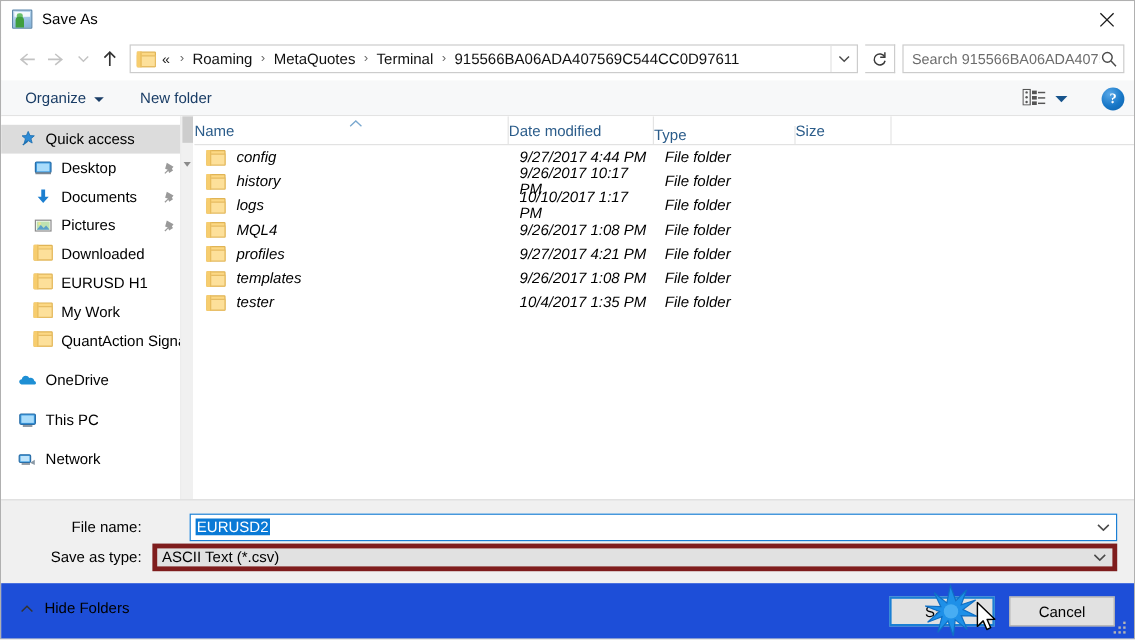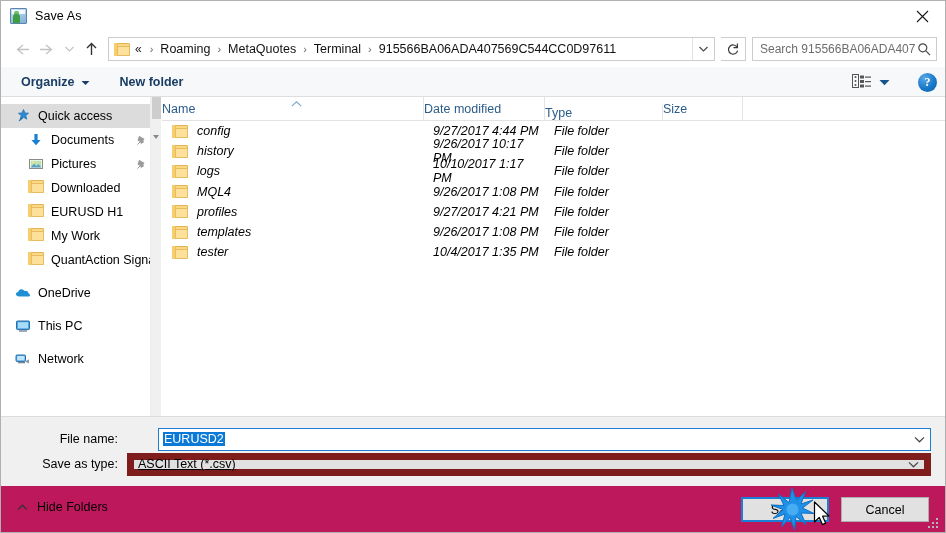--- a/index.html
+++ b/index.html
@@ -102,21 +102,21 @@
   #search-icon { flex: none; width: 16px; display: flex; justify-content: center; }
 
   
   #cmdbar {
     position: absolute; left: 0; top: 66px; width: 944px; height: 30px;
     background: #f7f8f9; border-bottom: 1px solid #dedede;
     display: flex; align-items: center;
   }
   .cmd-btn {
     font-size: 12.5px; color: #1a3d66; padding: 3px 8px; margin-left: 8px;
-    display: flex; align-items: center; gap: 6px; cursor: default; font-weight: bold;
+    display: flex; align-items: center; gap: 6px; cursor: default;
   }
   #organize-btn { margin-left: 12px; }
   #newfolder-btn { margin-left: 14px; }
   #view-controls {
     position: absolute; right: 8px; top: 0; height: 30px;
     display: flex; align-items: center; gap: 4px;
   }
   #view-layout-btn { display: flex; align-items: center; gap: 7px; padding: 2px 4px; }
   #help-btn {
     width: 19px; height: 19px; border-radius: 50%;
@@ -224,34 +224,34 @@
   #row-filetype { top: 36px; width: 944px; }
   .form-label {
     width: 126px; flex: none; text-align: right; padding-right: 9px;
     font-size: 12.5px; color: #000;
   }
   .combo {
     height: 23px; flex: 1 1 auto; margin-right: 14px;
     display: flex; align-items: center; position: relative;
   }
   #filename-combo { background: #ffffff; border: 1px solid #1a7fd4; }
-  #filetype-combo { background: #e1e1e1; border: 7px solid #7f1d1d; text-decoration: underline; }
+  #filetype-combo { background: #e1e1e1; border: 4px solid #7f1d1d; }
   .combo-value {
     flex: 1 1 auto; padding-left: 4px; font-size: 12.5px; overflow: hidden;
     white-space: nowrap;
   }
   #filename-value span.sel { background: #0a7ad6; color: #ffffff; padding: 1px 1px 2px 1px; }
   .combo-arrow {
     width: 22px; flex: none; display: flex; align-items: center; justify-content: center;
   }
 
   
   #footer {
     position: absolute; left: 0; top: 485px; width: 944px; height: 46px;
-    background: #be185d;
+    background: #1d4ed8;
   }
   #hide-folders {
     position: absolute; left: 16px; top: 14px;
     display: flex; align-items: center; gap: 9px;
     font-size: 12.5px; color: #000; cursor: default;
   }
   .btn {
     position: absolute; top: 11px; height: 25px; width: 88px;
     display: flex; align-items: center; justify-content: center;
     font-size: 12.5px; color: #000; background: #e1e1e1;
@@ -399,20 +399,36 @@
       <div class="side-item selected">
         <span class="side-icon">
           <svg width="16" height="16" viewBox="0 0 16 16">
             <path d="M8.5 1.5 L10 5 L13.6 5.2 L10.8 7.6 L11.8 11.2 L8.5 9.2 L5.2 11.2 L6.2 7.6 L3.4 5.2 L7 5 Z" fill="#2d8bd6" stroke="#1c6fb0" stroke-width=".7"></path>
             <path d="M4 12.8 L8 9.6" stroke="#1c6fb0" stroke-width="1.2"></path>
           </svg>
         </span>
         <span class="side-label">Quick access</span>
       </div>
 
+      <div class="side-item lvl2">
+        <span class="side-icon">
+          <svg width="16" height="16" viewBox="0 0 16 16">
+            <rect x="1.5" y="3" width="13" height="9" rx="1" fill="#3a9ae0" stroke="#2a6ea8" stroke-width="1"></rect>
+            <rect x="2.8" y="4.2" width="10.4" height="6.6" fill="#a9dcfb"></rect>
+            <rect x="1.5" y="11.6" width="13" height="1.6" fill="#7b8792"></rect>
+          </svg>
+        </span>
+        <span class="side-label">Desktop</span>
+        <span class="pin">
+          <svg width="11" height="11" viewBox="0 0 11 11">
+            <path d="M3 1.2 L8.6 4.4 L7.2 6.2 L8.2 7.6 L5 9.6 L3.8 7 L1.6 6.2 Z" fill="#9a9a9a"></path>
+            <path d="M4.3 7.2 L1.4 10" stroke="#9a9a9a" stroke-width="1"></path>
+          </svg>
+        </span>
+      </div>
 
       <div class="side-item lvl2">
         <span class="side-icon">
           <svg width="16" height="16" viewBox="0 0 16 16">
             <path d="M6.4 2 L9.6 2 L9.6 8 L12.6 8 L8 13.2 L3.4 8 L6.4 8 Z" fill="#1c7fd0"></path>
           </svg>
         </span>
         <span class="side-label">Documents</span>
         <span class="pin">
           <svg width="11" height="11" viewBox="0 0 11 11">

